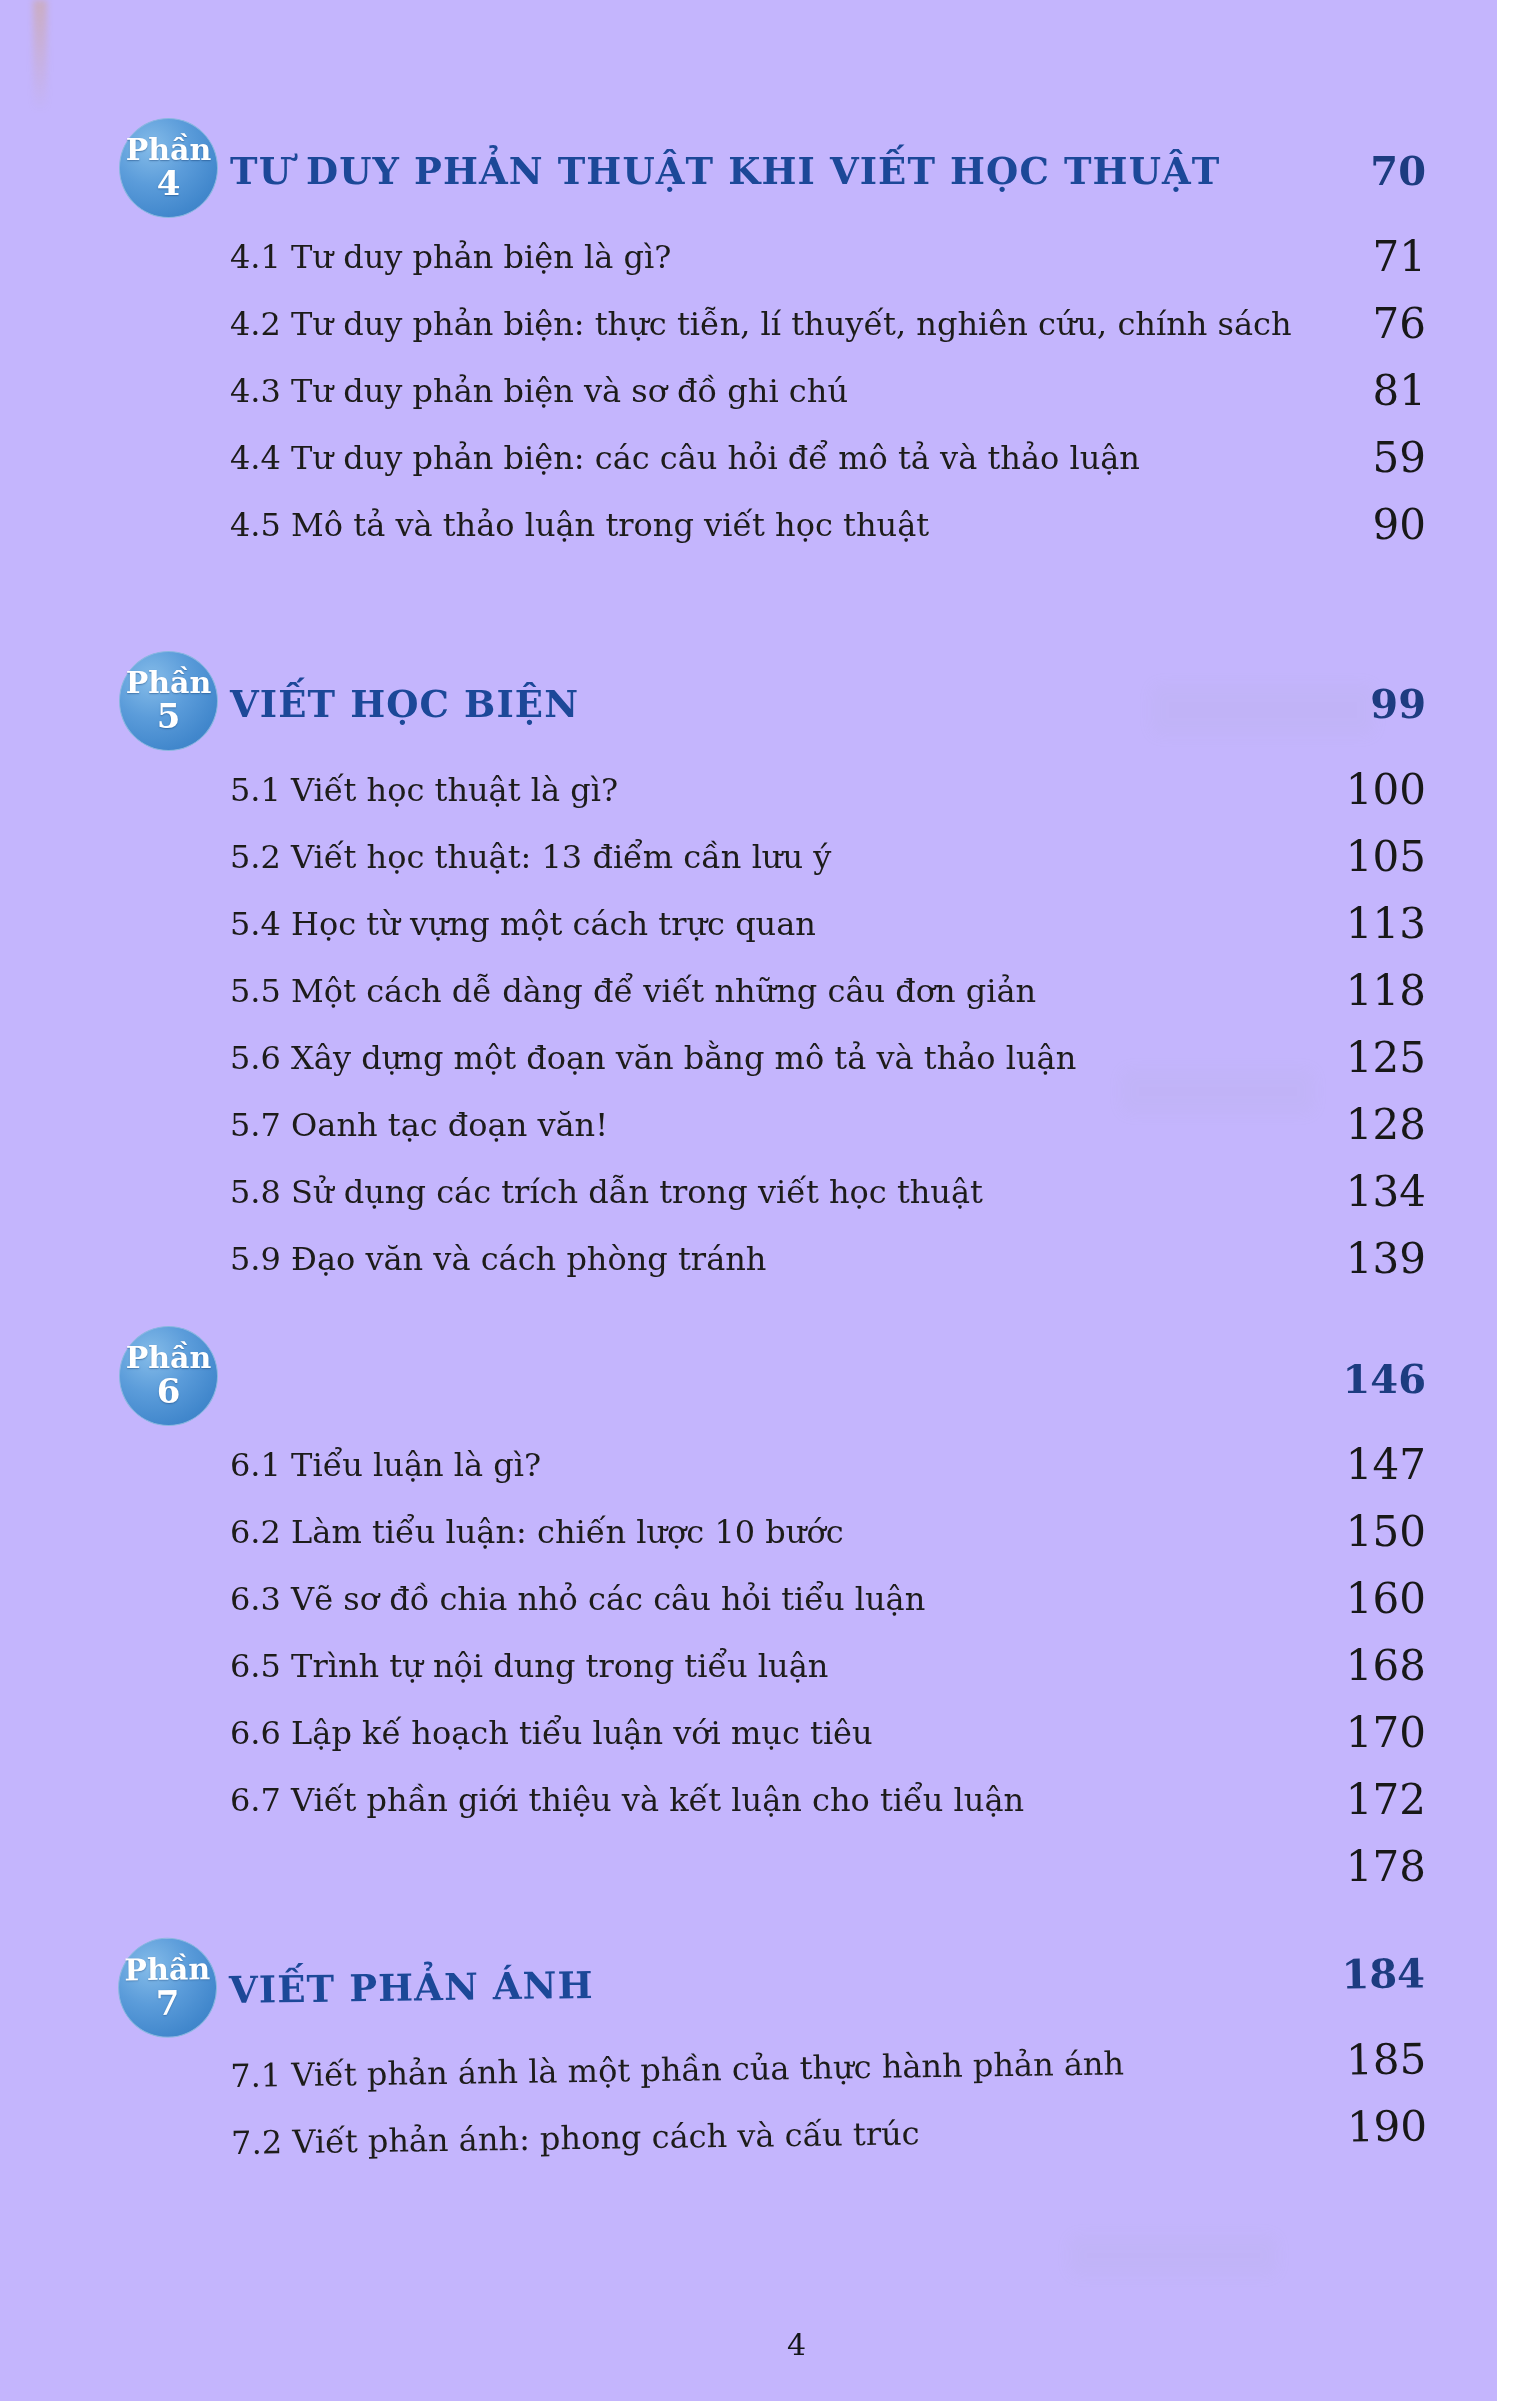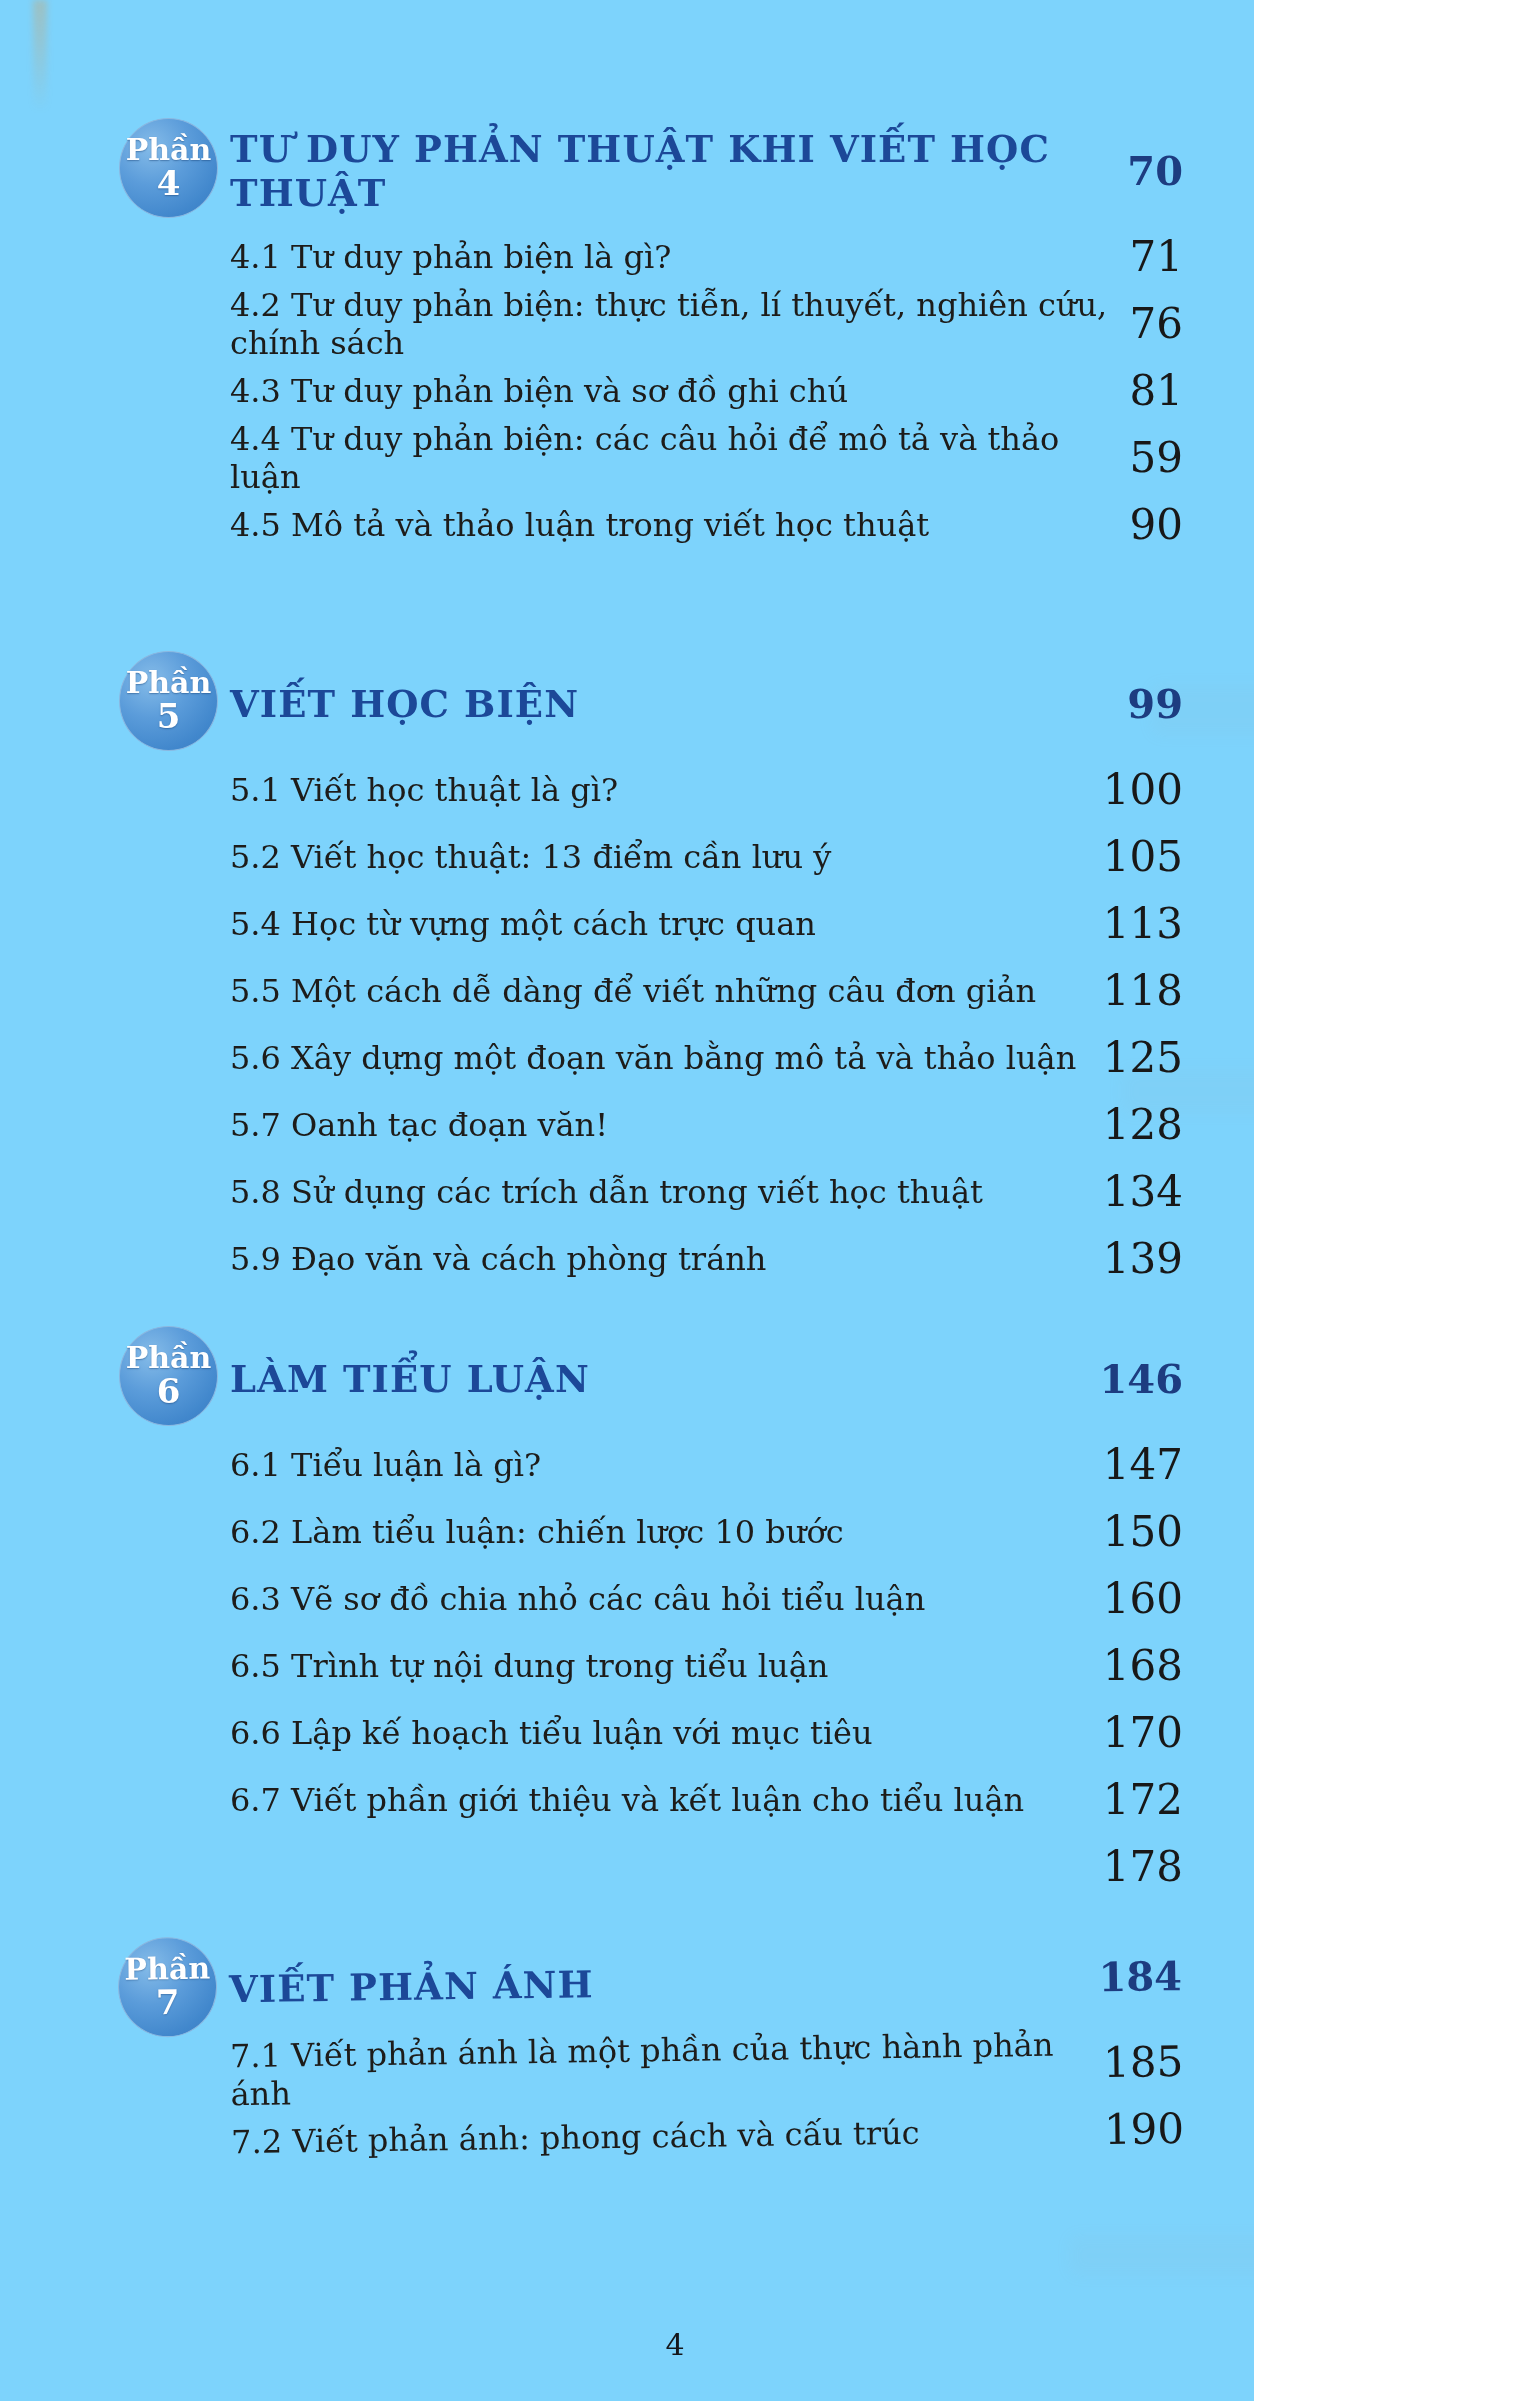--- a/index.html
+++ b/index.html
@@ -3,23 +3,23 @@
 <meta charset="utf-8">
 <style>
   html, body { margin: 0; padding: 0; }
   body {
     width: 1527px; height: 2401px;
     background: #ffffff;
     font-family: "DejaVu Serif", "Liberation Serif", serif;
   }
   .page {
     position: relative;
-    width: 1254px; height: 2401px;
+    width: 1497px; height: 2401px;
     overflow: hidden;
-    background: #7dd3fc;
+    background: #c4b5fd;
   }
   
   .edge-streak {
     position: absolute; left: 33px; top: 0;
     width: 13.5px; height: 112px;
     background: linear-gradient(to bottom, rgba(216,158,88,0.35), rgba(216,158,88,0.0));
     filter: blur(3px);
   }
   .smudge {
     position: absolute;
@@ -196,21 +196,20 @@
           <span class="item-label">5.9 Đạo văn và cách phòng tránh</span>
           <span class="item-page">139</span>
         </div>
       </section>
       <section class="section">
         <div class="section-header">
           <div class="badge">
             <span class="badge-word">Phần</span>
             <span class="badge-num">6</span>
           </div>
-          <h2 class="section-title">LÀM TIỂU LUẬN</h2>
           <span class="section-page">146</span>
         </div>
         <div class="toc-item">
           <span class="item-label">6.1 Tiểu luận là gì?</span>
           <span class="item-page">147</span>
         </div>
         <div class="toc-item">
           <span class="item-label">6.2 Làm tiểu luận: chiến lược 10 bước</span>
           <span class="item-page">150</span>
         </div>

